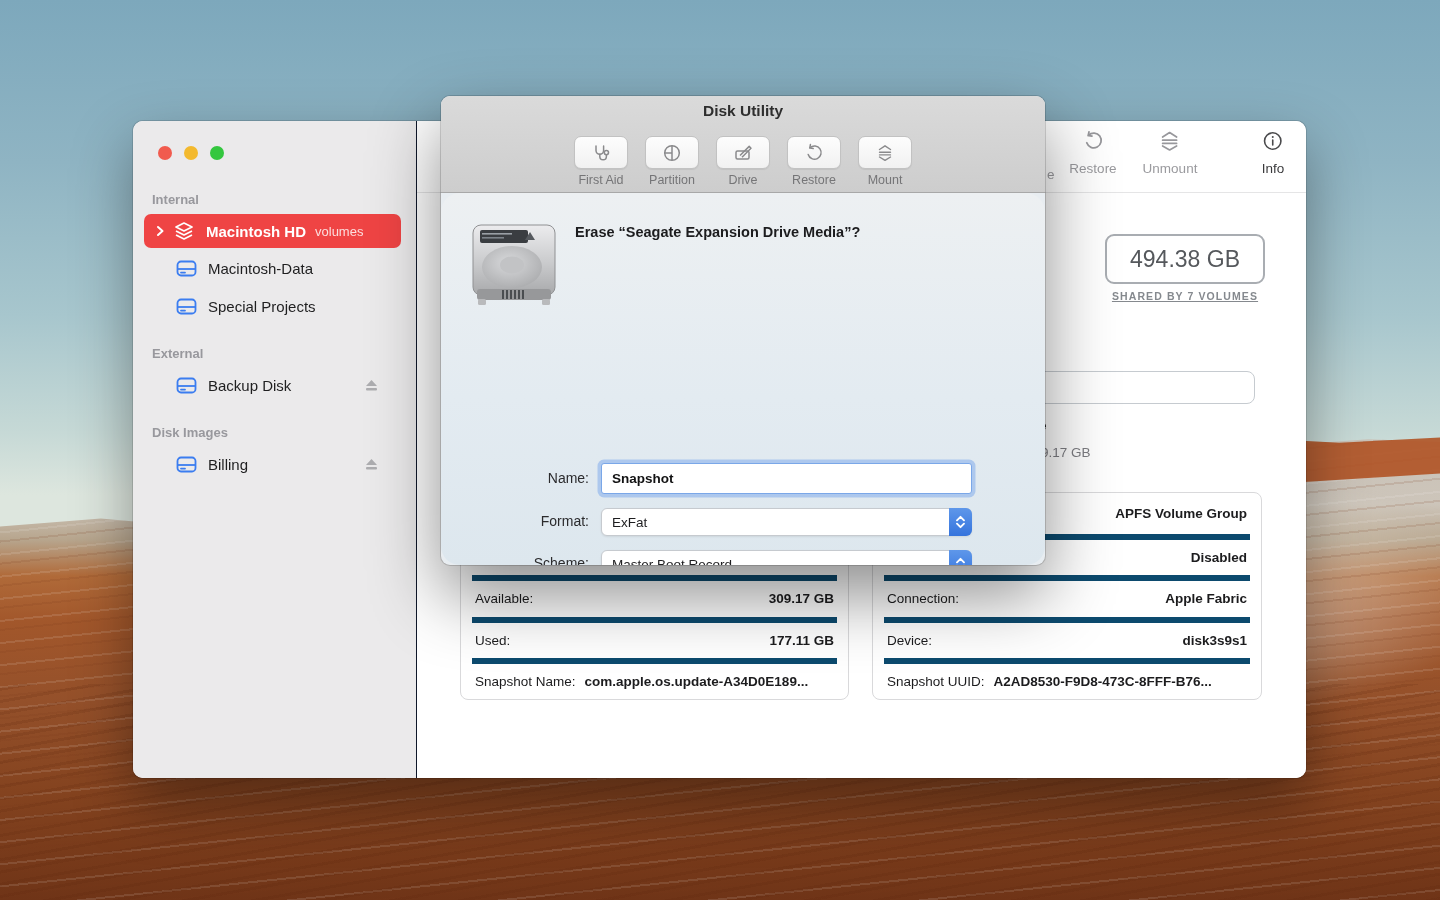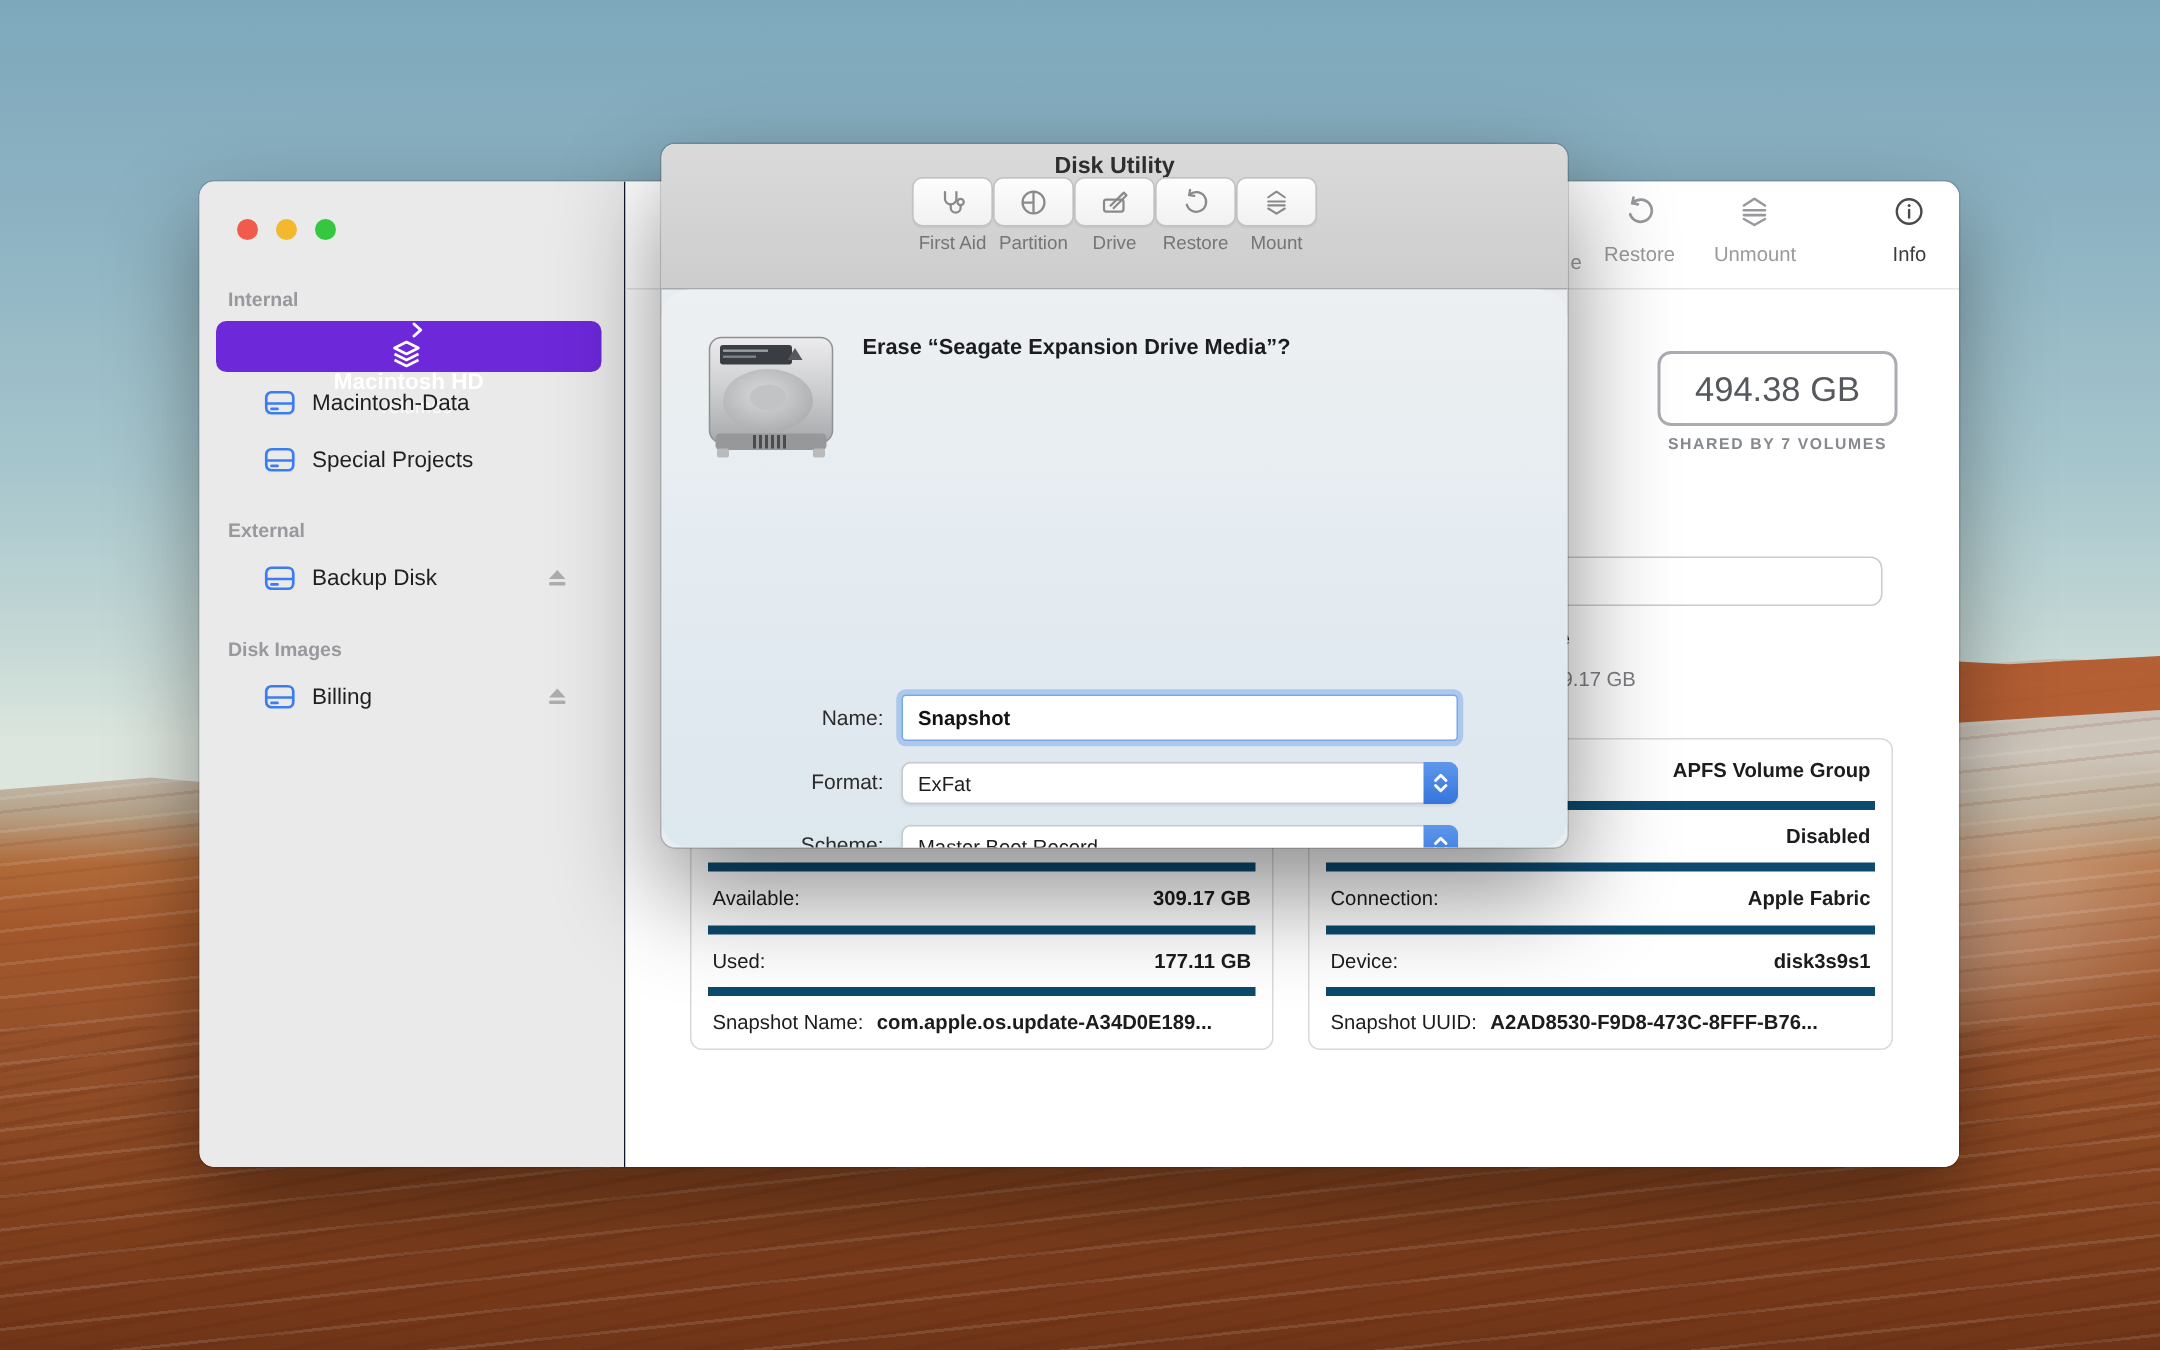--- a/index.html
+++ b/index.html
@@ -33,39 +33,39 @@
     border-radius:10px; background:#fff; box-shadow:0 0 0 1px rgba(0,0,0,.12), 0 24px 60px rgba(0,0,0,.38);
     display:flex; overflow:hidden; }
   .sidebar { width:284px; flex:0 0 284px; background:#ebeaeb; border-right:1px solid #0f172a; position:relative;text-align:right; }
   .traffic { position:absolute; left:25px; top:25px; display:flex; gap:12px; }
   .dot { width:14px; height:14px; border-radius:50%; }
   .dot.red{ background:#f15b4e; } .dot.yellow{ background:#f3b92e; } .dot.green{ background:#34c73f; }
   .side-section { position:absolute; left:19px; font-size:13px; font-weight:700; color:#98989d; }
   .side-row { position:absolute; left:11px; width:257px; height:34px; display:flex; align-items:center;
     font-size:15px; color:#1f1f20; border-radius:7px; }
   .side-row .row-icon { margin-left:32px; margin-right:11px; display:flex; }
-  .side-row.selected { background:#6d28d9; color:#fff; font-weight:700;flex-direction:column; }
+  .side-row.selected { background:#ef4444; color:#fff; font-weight:700; }
   .side-row.selected .chev { margin-left:11px; display:flex; }
   .side-row.selected .row-icon { margin-left:8px; }
   .badge { font-size:13px; font-weight:400; color:rgba(255,255,255,.82); margin-left:9px; }
   .eject-btn { position:absolute; right:22px; display:flex; }
 
   .content { flex:1; position:relative; background:#fff; }
   .win-toolbar { position:absolute; left:0; right:0; top:0; height:72px; border-bottom:1px solid #e5e5e6; }
   .tb-item { position:absolute; top:9px; transform:translateX(-50%); display:flex; flex-direction:column; align-items:center; }
   .tb-item .tb-label { margin-top:5px; font-size:13.5px; color:#9a9a9e; }
   .tb-item.dark .tb-label { color:#3b3b3d; }
   .tb-frag { position:absolute; left:630px; top:46px; font-size:13.5px; color:#9a9a9e; }
 
   .win-body { position:absolute; left:0; right:0; top:72px; bottom:0; }
   .cap-box { position:absolute; left:688px; top:41px; width:160px; height:50px; border:2px solid #a9adb2;
     border-radius:9px; display:flex; align-items:center; justify-content:center;
     font-size:23px; color:#55585c; }
   .cap-caption { position:absolute; left:670px; top:97px; width:196px; text-align:center;
-    font-size:10.5px; font-weight:600; letter-spacing:1.1px; color:#85898e; }
+    font-size:10.5px; font-weight:600; letter-spacing:1.1px; color:#85898e;text-decoration:underline; }
   .cap-bar { position:absolute; left:45px; top:178px; width:793px; height:33px; border:1px solid #c6cbd0;
     border-radius:8px; background:#fff; }
   .legend-name { position:absolute; left:601px; top:225px; font-size:13.5px; font-weight:700; color:#1b1b1d; }
   .legend-value { position:absolute; left:609px; top:252px; font-size:13.5px; color:#7d7d82; }
 
   .card { position:absolute; top:299px; height:208px; border:1px solid #d9d9db; border-radius:8px; background:#fff; }
   .card.left { left:43px; width:389px; }
   .card.right { left:455px; width:390px; }
   .card-row { margin:0 11px; height:41.2px; border-top:6px solid #0c4a6e; display:flex; align-items:center;
     justify-content:space-between; font-size:13.5px; color:#1c1c1e; padding:0 3px; }
@@ -75,21 +75,21 @@
   .card-row.val-only { justify-content:flex-end; }
 
   
   .dialog { position:absolute; left:441px; top:96px; width:604px; height:469px; z-index:3;
     border-radius:9px; overflow:hidden; background:#e8edf1;
     box-shadow:0 0 0 1px rgba(0,0,0,.15), 0 30px 70px rgba(0,0,0,.45); }
   .dlg-header { position:absolute; left:0; right:0; top:0; height:97px;
     background:linear-gradient(180deg,#dadada 0%,#cdcdcd 100%); border-bottom:1px solid #a8a8a8; }
   .dlg-title { position:absolute; top:6px; left:0; right:0; text-align:center;
     font-size:15.5px; font-weight:700; color:#2e2e2e; }
-  .dlg-tbar { position:absolute; top:22px; left:0; right:0; display:flex; justify-content:center; }
+  .dlg-tbar { position:absolute; top:40px; left:0; right:0; display:flex; justify-content:center; gap:17px; }
   .dlg-tb-item { display:flex; flex-direction:column; align-items:center; }
   .dlg-tb-btn { width:54px; height:33px; border-radius:7px; border:1px solid #c2c2c2;
     background:linear-gradient(180deg,#fdfdfd,#f1f1f1); box-shadow:0 1px 1px rgba(0,0,0,.07);
     display:flex; align-items:center; justify-content:center; }
   .dlg-tb-label { margin-top:4px; font-size:12.5px; color:#757577; }
 
   .dlg-body { position:absolute; left:0; right:0; top:97px; bottom:0;
     background:linear-gradient(180deg,#edf0f2 0%,#e3ebf1 55%,#dde7ee 100%);border-radius:19px; }
   .drive-icon { position:absolute; left:27px; top:26px; }
   .dlg-heading { position:absolute; left:134px; top:31px; width:445px; font-size:14.5px; font-weight:700; color:#1c1c1e; }

